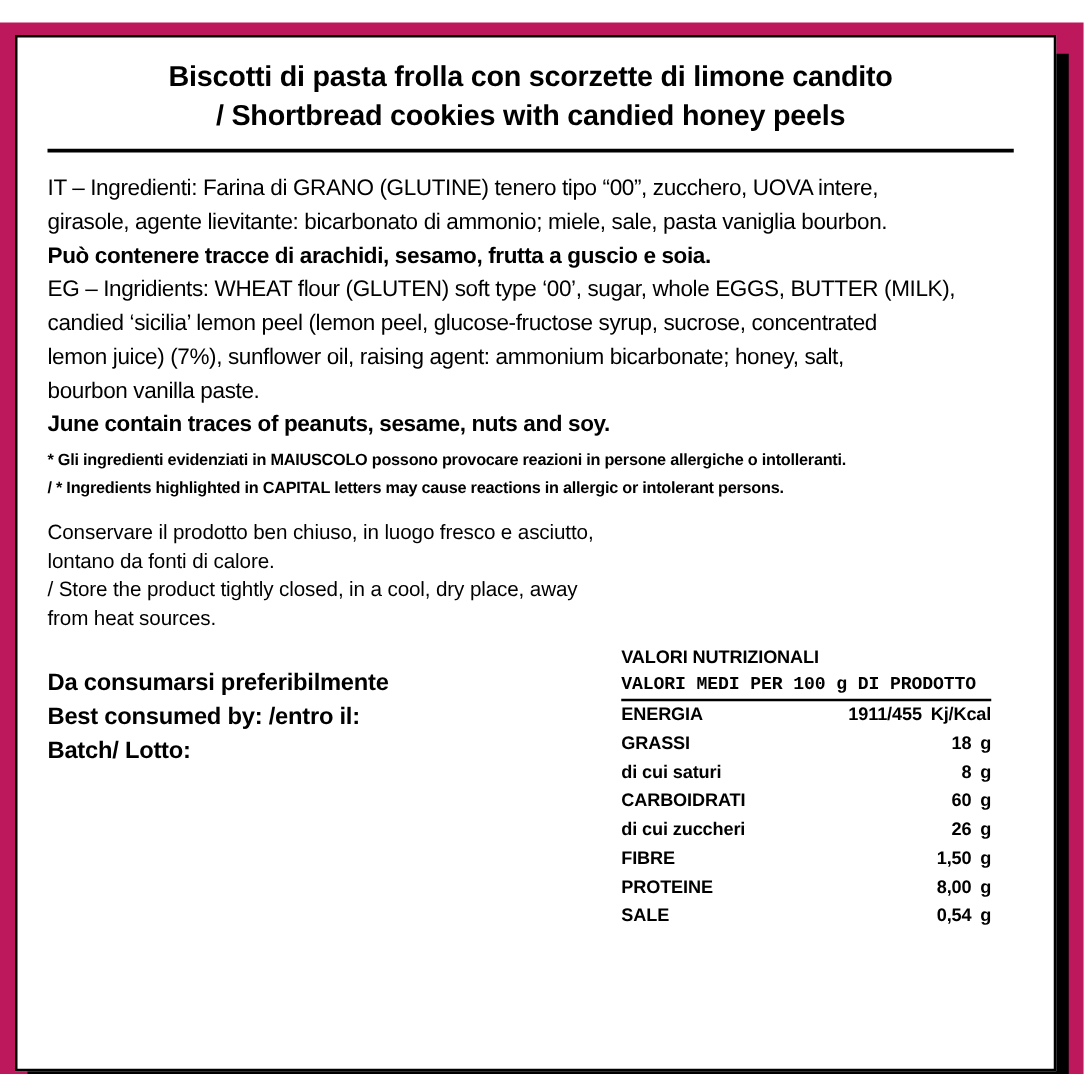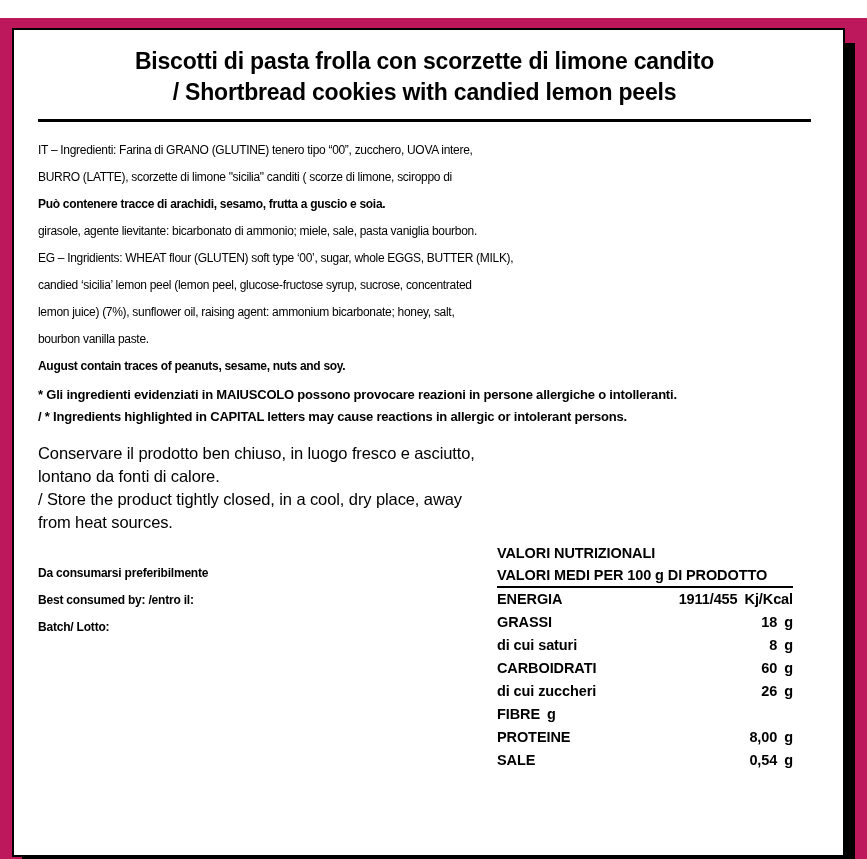--- a/index.html
+++ b/index.html
@@ -36,21 +36,21 @@
     font-weight: bold;
     text-align: center;
     letter-spacing: -0.2px;
   }
   .rule {
     border-top: 3px solid #000000;
     margin-top: 11px;
   }
   .ingredients {
     margin-top: 15px;
-    font-size: 12px;
+    font-size: 18px;
     line-height: 27px;
     letter-spacing: -0.3px;
   }
   .ing-line { white-space: nowrap; }
   .allergen { font-weight: bold; }
   .notes {
     margin-top: 4px;
     font-size: 13px;
     line-height: 22px;
     font-weight: bold;
@@ -65,21 +65,21 @@
   }
   .storage-line { white-space: nowrap; }
   .bottom-row {
     display: flex;
     margin-top: 8px;
     align-items: flex-start;
   }
   .consume-block {
     width: 459px;
     padding-top: 18px;
-    font-size: 12px;
+    font-size: 19px;
     line-height: 27px;
     font-weight: bold;
     letter-spacing: -0.2px;
   }
   .consume-line { white-space: nowrap; }
   .nutrition {
     width: 296px;
     font-size: 14.5px;
     font-weight: bold;
     letter-spacing: -0.1px;
@@ -88,20 +88,21 @@
     height: 23px;
     line-height: 23px;
     white-space: nowrap;
   }
   .nutrition-header2 {
     height: 23px;
     line-height: 21px;
     white-space: nowrap;
     border-bottom: 2.5px solid #000000;
     box-sizing: border-box;
+    font-family: Liberation Mono, monospace;
   }
   .nutri-row {
     display: flex;
     height: 23px;
     line-height: 23px;
     align-items: baseline;
   }
   .nutri-label { white-space: nowrap; }
   .nutri-num {
     flex: 1;
@@ -114,35 +115,34 @@
   }
 </style>
 </head>
 <body>
 
 <div class="canvas">
   <div class="label-page">
 
     <div class="title">
       <div>Biscotti di pasta frolla con scorzette di limone candito</div>
-      <div>/ Shortbread cookies with candied lemon peels</div>
+      <div>/ Shortbread cookies with candied honey peels</div>
     </div>
 
     <div class="rule"></div>
 
     <div class="ingredients">
       <div class="ing-line">IT – Ingredienti: Farina di GRANO (GLUTINE) tenero tipo “00”, zucchero, UOVA intere,</div>
-      <div class="ing-line">BURRO (LATTE), scorzette di limone "sicilia" canditi ( scorze di limone, sciroppo di</div>
+      <div class="ing-line">girasole, agente lievitante: bicarbonato di ammonio; miele, sale, pasta vaniglia bourbon.</div>
       <div class="ing-line allergen">Può contenere tracce di arachidi, sesamo, frutta a guscio e soia.</div>
-      <div class="ing-line">girasole, agente lievitante: bicarbonato di ammonio; miele, sale, pasta vaniglia bourbon.</div>
       <div class="ing-line">EG – Ingridients: WHEAT flour (GLUTEN) soft type ‘00’, sugar, whole EGGS, BUTTER (MILK),</div>
       <div class="ing-line">candied ‘sicilia’ lemon peel (lemon peel, glucose-fructose syrup, sucrose, concentrated</div>
       <div class="ing-line">lemon juice) (7%), sunflower oil, raising agent: ammonium bicarbonate; honey, salt,</div>
       <div class="ing-line">bourbon vanilla paste.</div>
-      <div class="ing-line allergen">August contain traces of peanuts, sesame, nuts and soy.</div>
+      <div class="ing-line allergen">June contain traces of peanuts, sesame, nuts and soy.</div>
     </div>
 
     <div class="notes">
       <div class="note-line">* Gli ingredienti evidenziati in MAIUSCOLO possono provocare reazioni in persone allergiche o intolleranti.</div>
       <div class="note-line">/ * Ingredients highlighted in CAPITAL letters may cause reactions in allergic or intolerant persons.</div>
     </div>
 
     <div class="storage">
       <div class="storage-line">Conservare il prodotto ben chiuso, in luogo fresco e asciutto,</div>
       <div class="storage-line">lontano da fonti di calore.</div>
@@ -182,20 +182,21 @@
           <span class="nutri-num">60</span>
           <span class="nutri-unit">g</span>
         </div>
         <div class="nutri-row">
           <span class="nutri-label">di cui zuccheri</span>
           <span class="nutri-num">26</span>
           <span class="nutri-unit">g</span>
         </div>
         <div class="nutri-row">
           <span class="nutri-label">FIBRE</span>
+          <span class="nutri-num">1,50</span>
           <span class="nutri-unit">g</span>
         </div>
         <div class="nutri-row">
           <span class="nutri-label">PROTEINE</span>
           <span class="nutri-num">8,00</span>
           <span class="nutri-unit">g</span>
         </div>
         <div class="nutri-row">
           <span class="nutri-label">SALE</span>
           <span class="nutri-num">0,54</span>

